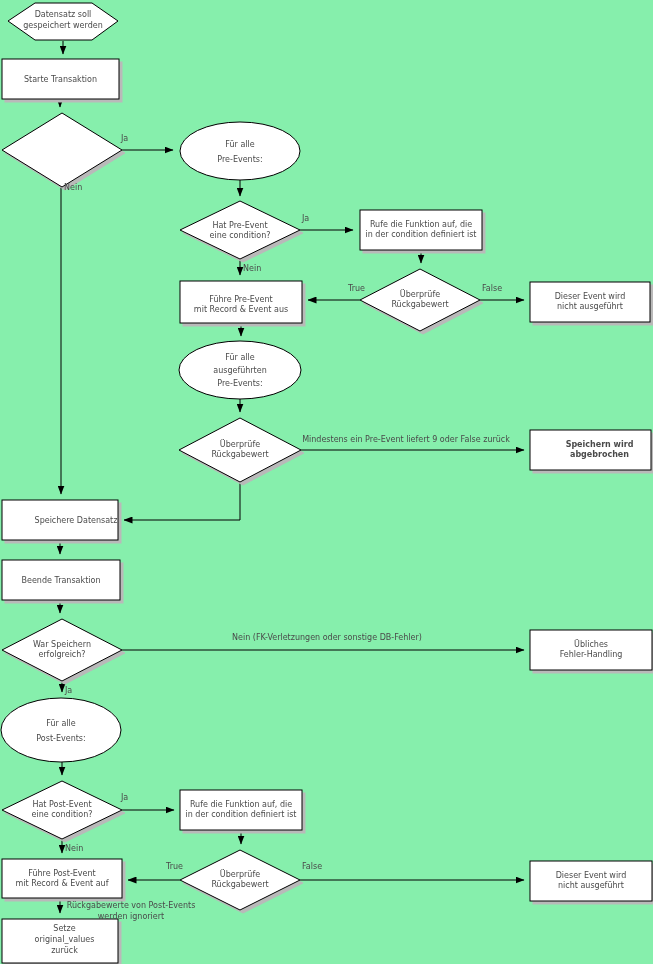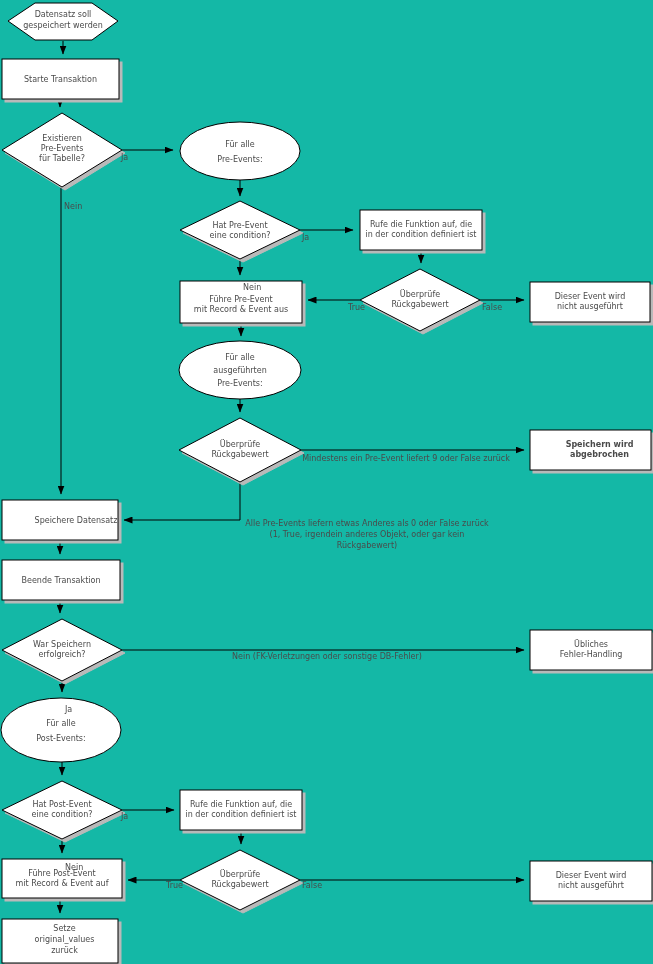--- a/index.html
+++ b/index.html
@@ -1,29 +1,29 @@
 <!DOCTYPE html>
 <html><head>
 <meta charset="utf-8">
 <style>
   html,body { margin:0; padding:0; background:#ffffff; }
   #canvas {
     position:relative; width:653px; height:964px;
-    background:#14b8a6; overflow:hidden;
+    background:#86efac; overflow:hidden;
     font-family:"DejaVu Sans", sans-serif;
   }
   #wires { position:absolute; left:0; top:0; }
   .shape { fill:#ffffff; stroke:#000000; stroke-width:1px; }
   .shadowed { filter:drop-shadow(3px 3px 0px #b9b9b9); }
   .arrow { stroke:#000000; stroke-width:1px; fill:none; marker-end:url(#ah); }
   .nlbl, .elbl {
     position:absolute; font-size:8px; line-height:10px; color:#4a4a4a;
     text-align:center; white-space:pre-line; pointer-events:none;
   }
-  .elbl { text-align:left;margin-top:19px; }
+  .elbl { text-align:left; }
   .elbl.centered { text-align:center; }
   .lh11 { line-height:11px; }
   .lh13 { line-height:13px; }
   .lh15 { line-height:15px; }
 </style>
 </head>
 <body>
 
 <div id="canvas">
 
@@ -81,23 +81,20 @@
     <rect class="shape shadowed" x="180" y="790" width="122" height="40"></rect>
     <rect class="shape shadowed" x="2" y="859" width="120" height="39"></rect>
     <polygon class="shape shadowed" points="180,880 240,850 300,880 240,910"></polygon>
     <rect class="shape shadowed" x="530" y="861" width="122" height="40"></rect>
     <rect class="shape shadowed" x="2" y="919" width="116" height="44"></rect>
   </svg>
 
   <div class="nlbl lh11" style="left:13px; top:9px;   width:100px;">Datensatz soll
 gespeichert werden</div>
   <div class="nlbl" style="left:2px;  top:75px;  width:117px;">Starte Transaktion</div>
-  <div class="nlbl" style="left:12px; top:134px; width:100px;">Existieren
-Pre-Events
-für Tabelle?</div>
   <div class="nlbl lh15" style="left:190px;top:137px; width:100px;">Für alle
 Pre-Events:</div>
   <div class="nlbl" style="left:190px;top:221px; width:100px;">Hat Pre-Event
 eine condition?</div>
   <div class="nlbl" style="left:361px;top:220px; width:120px;">Rufe die Funktion auf, die
 in der condition definiert ist</div>
   <div class="nlbl" style="left:181px;top:295px; width:120px;">Führe Pre-Event
 mit Record &amp; Event aus</div>
   <div class="nlbl" style="left:370px;top:290px; width:100px;">Überprüfe
 Rückgabewert</div>
@@ -132,22 +129,22 @@
 original_values
 zurück</div>
 
   <div class="elbl" style="left:121px; top:134px;">Ja</div>
   <div class="elbl" style="left:64px;  top:183px;">Nein</div>
   <div class="elbl" style="left:302px; top:214px;">Ja</div>
   <div class="elbl" style="left:243px; top:264px;">Nein</div>
   <div class="elbl" style="left:348px; top:284px;">True</div>
   <div class="elbl" style="left:482px; top:284px;">False</div>
   <div class="elbl centered" style="left:298px; top:435px; width:216px;">Mindestens ein Pre-Event liefert 9 oder False zurück</div>
-  <div class="elbl centered lh11" style="left:245px; top:499px; width:244px;">Alle Pre-Events liefern etwas Anderes als 0 oder False zurück
-(1, True, irgendein anderes Objekt, oder gar kein Rückgabewert)</div>
   <div class="elbl centered" style="left:226px; top:633px; width:202px;">Nein (FK-Verletzungen oder sonstige DB-Fehler)</div>
   <div class="elbl" style="left:65px;  top:686px;">Ja</div>
   <div class="elbl" style="left:121px; top:793px;">Ja</div>
   <div class="elbl" style="left:65px;  top:844px;">Nein</div>
   <div class="elbl" style="left:166px; top:862px;">True</div>
   <div class="elbl" style="left:302px; top:862px;">False</div>
+  <div class="elbl centered lh11" style="left:64px; top:900px; width:134px;">Rückgabewerte von Post-Events
+werden ignoriert</div>
 
 </div>
 
 </body></html>

